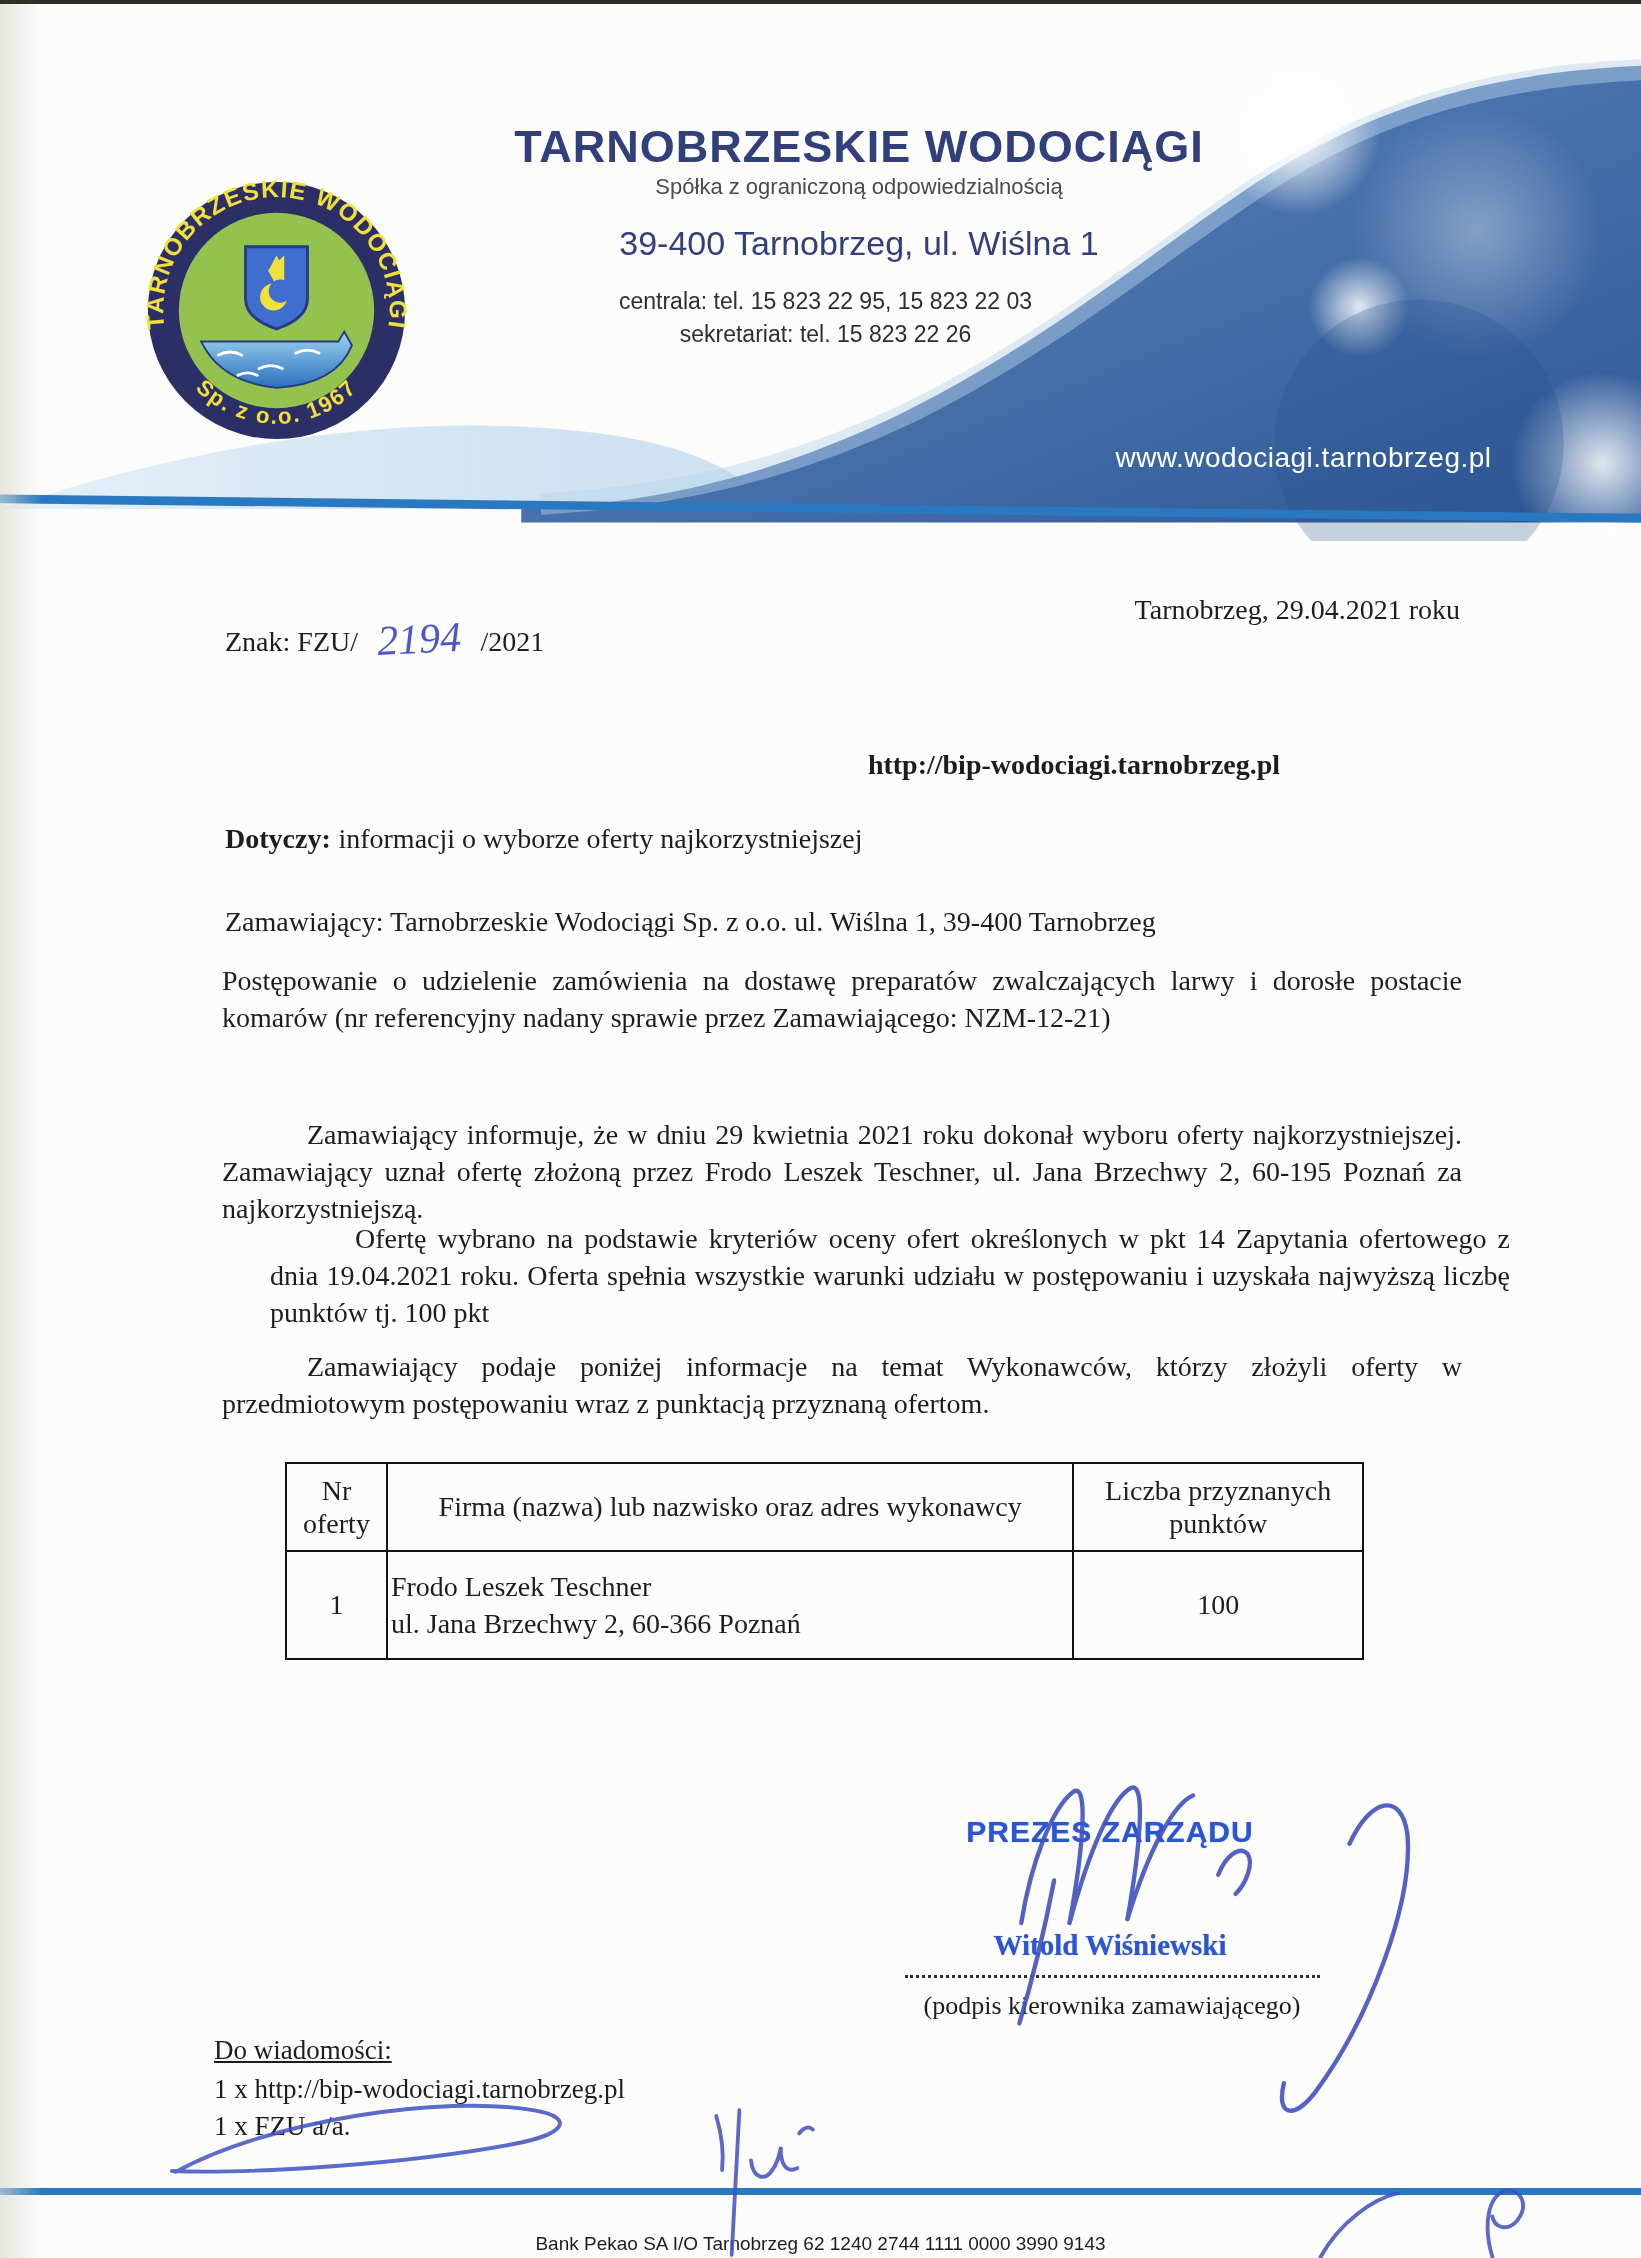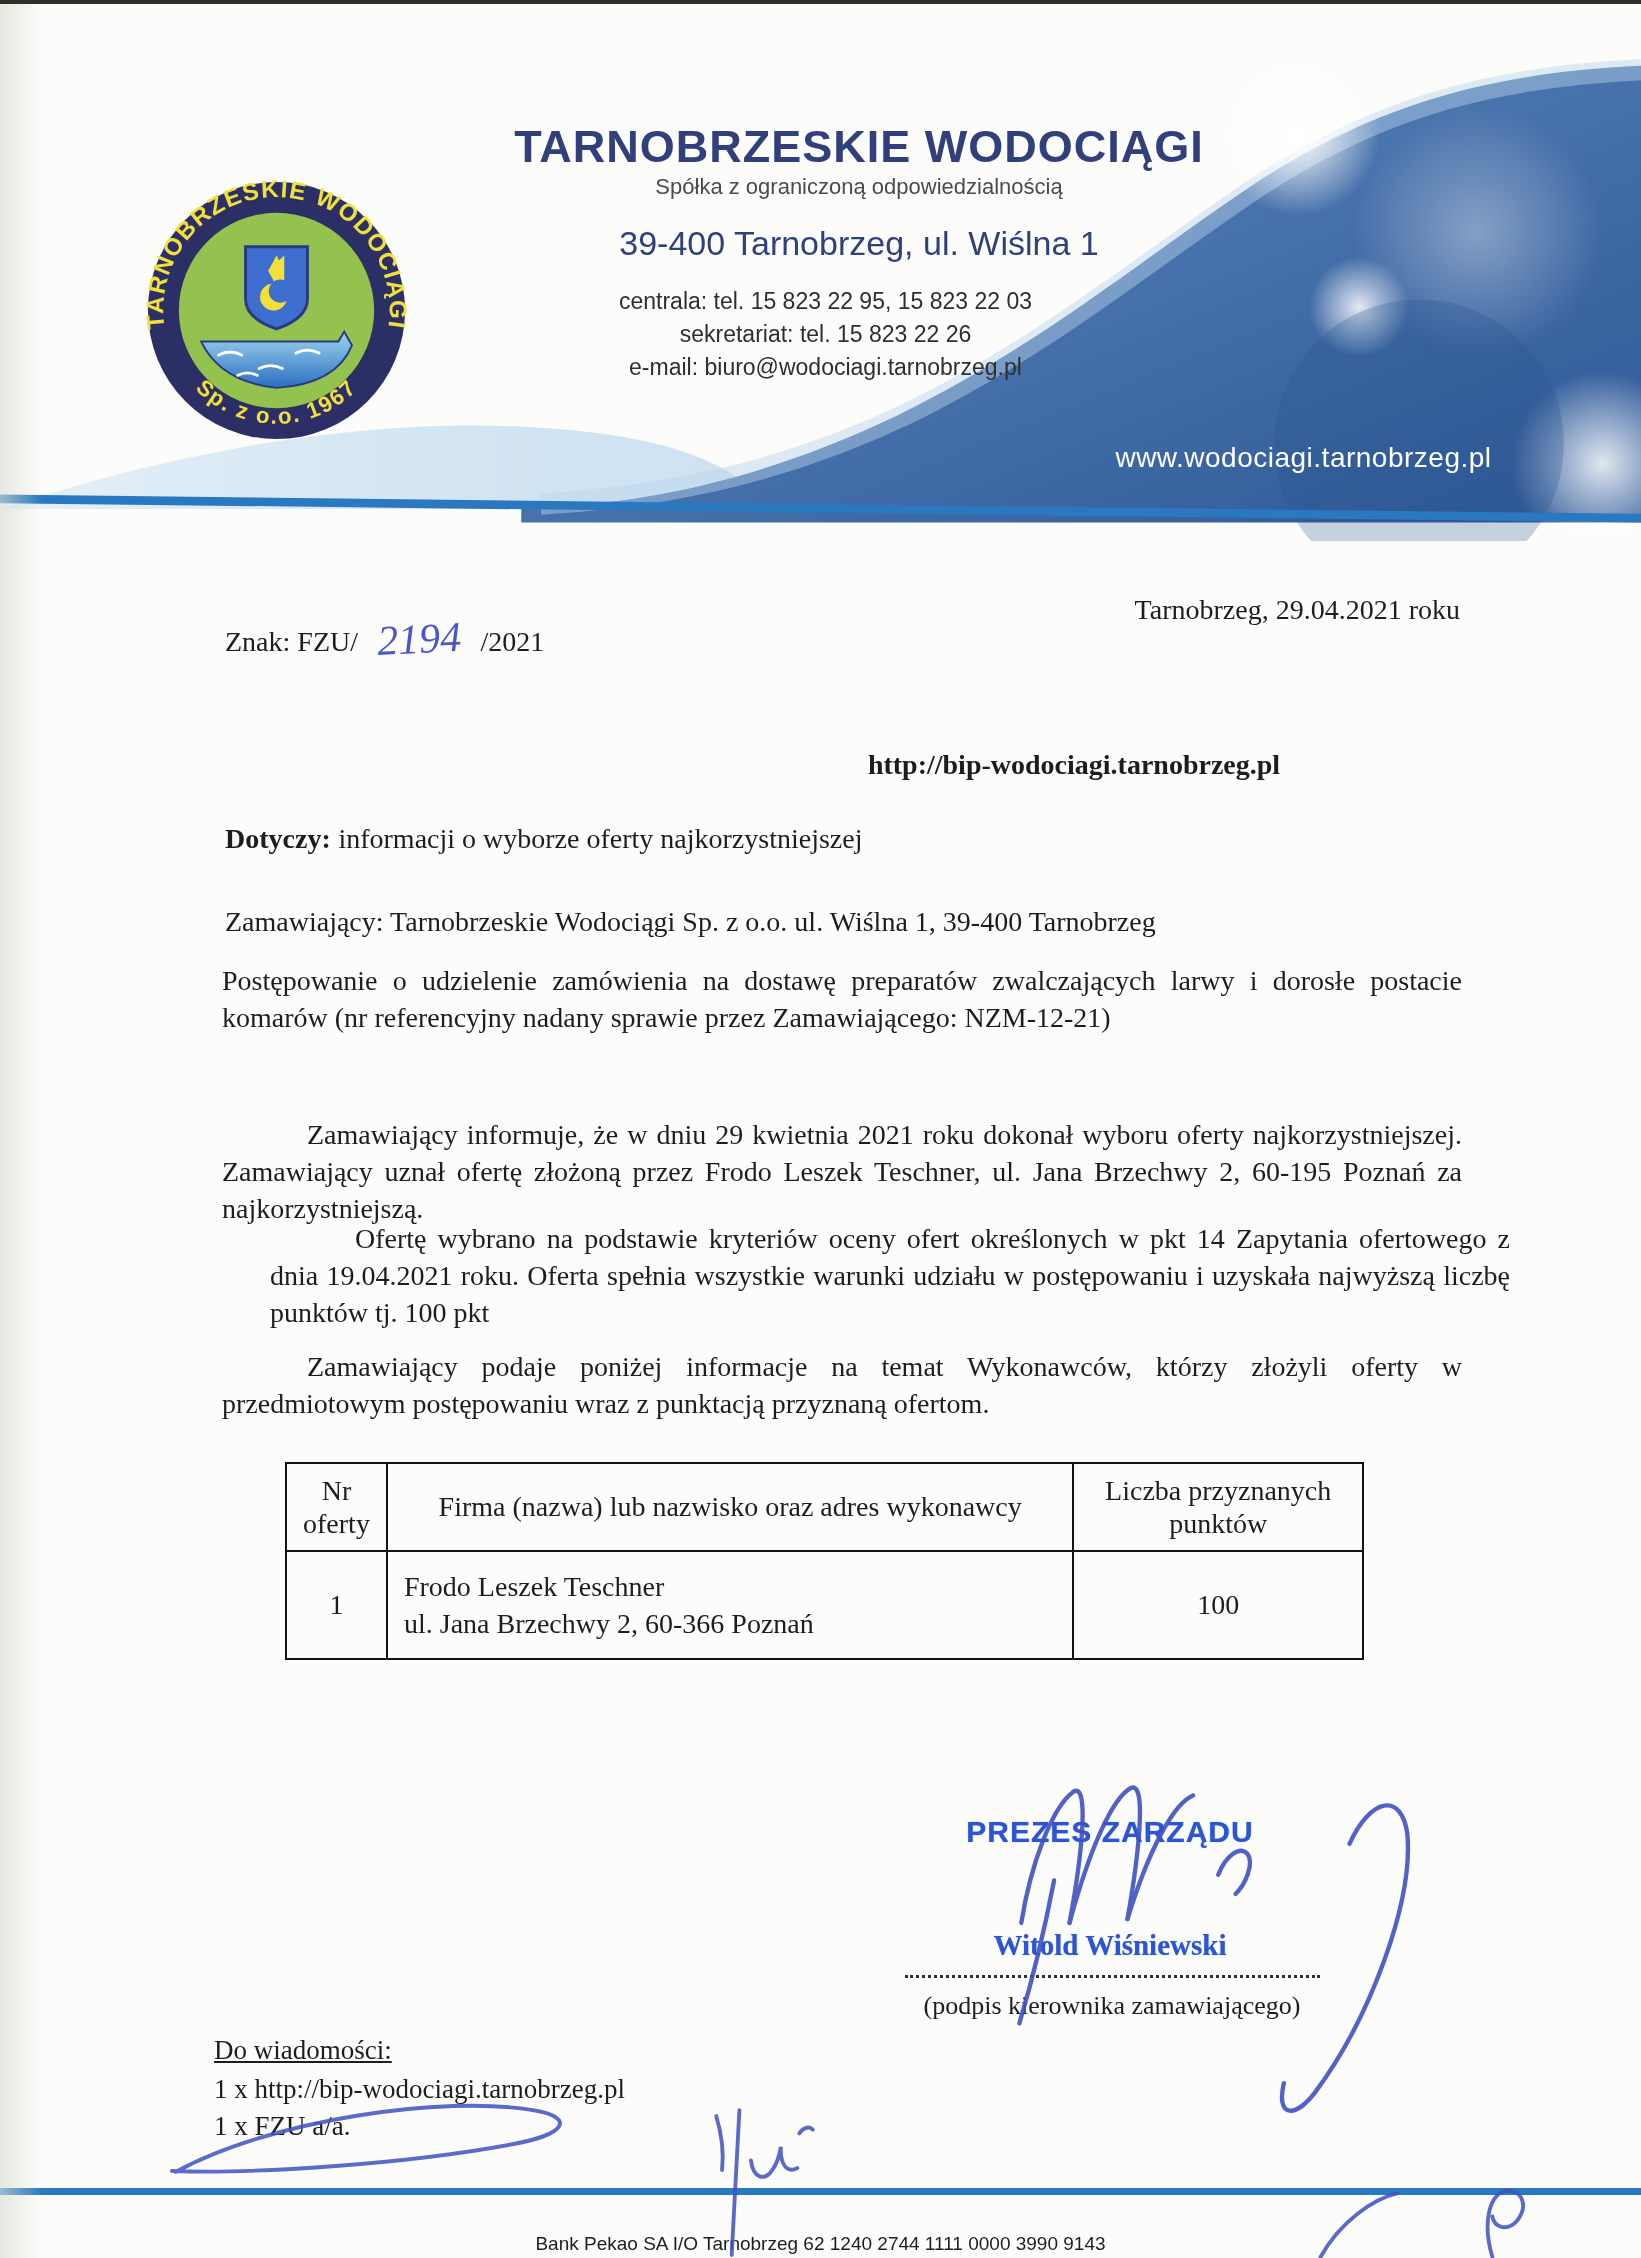--- a/index.html
+++ b/index.html
@@ -37,21 +37,21 @@
     text-align:justify;}
   .para.indent{text-indent:85px;}
   .p1{top:962px;} .p2{top:1093px;margin-top:23px;} .p3{top:1220px;margin-left:48px;} .p4{top:1348px;}
   
   .offers{position:absolute;left:285px;top:1462px;width:1079px;border-collapse:collapse;
     font-size:28px;}
   .offers th,.offers td{border:2.9px solid #141414;vertical-align:middle;font-weight:normal;}
   .offers th{text-align:center;height:82px;line-height:33px;padding:1.9px 9.7px;}
   .offers td{height:104px;}
   .td-nr,.td-pts{text-align:center;}
-  .td-name{text-align:left;padding-left:16px;line-height:37px;}
+  .td-name{text-align:left;padding-left:3px;line-height:37px;}
   
   .stamp-title{position:absolute;left:917px;top:1815px;width:386px;text-align:center;
     font-family:"Liberation Sans",sans-serif;font-weight:bold;font-size:30px;color:#2b55d4;
     letter-spacing:1px;text-shadow:0 0 1px rgba(43,85,212,.7);}
   .stamp-name{position:absolute;left:917px;top:1929px;width:386px;text-align:center;
     font-weight:bold;font-size:29px;color:#2b55d4;
     text-shadow:0 0 1px rgba(43,85,212,.6);}
   .sig-dots{position:absolute;left:905px;top:1950px;width:415px;height:25px;
     border-bottom:3.9px dotted #2e2e2e;}
   .sig-caption{position:absolute;left:885px;top:1991px;width:454px;text-align:center;font-size:26px;}
@@ -143,21 +143,20 @@
   </svg>
 
   <div class="hdr-title-block">
     <div class="hdr-company">TARNOBRZESKIE WODOCIĄGI</div>
     <div class="hdr-form">Spółka z ograniczoną odpowiedzialnością</div>
     <div class="hdr-address">39-400 Tarnobrzeg, ul. Wiślna 1</div>
   </div>
   <div class="hdr-contact">
     <div>centrala: tel. 15 823 22 95, 15 823 22 03</div>
     <div>sekretariat: tel. 15 823 22 26</div>
-    <div>e-mail: biuro@wodociagi.tarnobrzeg.pl</div>
   </div>
   <div class="hdr-site">www.wodociagi.tarnobrzeg.pl</div>
 
   <div class="date-line">Tarnobrzeg, 29.04.2021 roku</div>
   <div class="ref-line">
     <span>Znak: FZU/</span><span class="ref-hand">2194</span><span>/2021</span>
   </div>
   <div class="bip-line">http://bip-wodociagi.tarnobrzeg.pl</div>
   <div class="subject-line">
     <b>Dotyczy:</b><span>informacji o wyborze oferty najkorzystniejszej</span>

